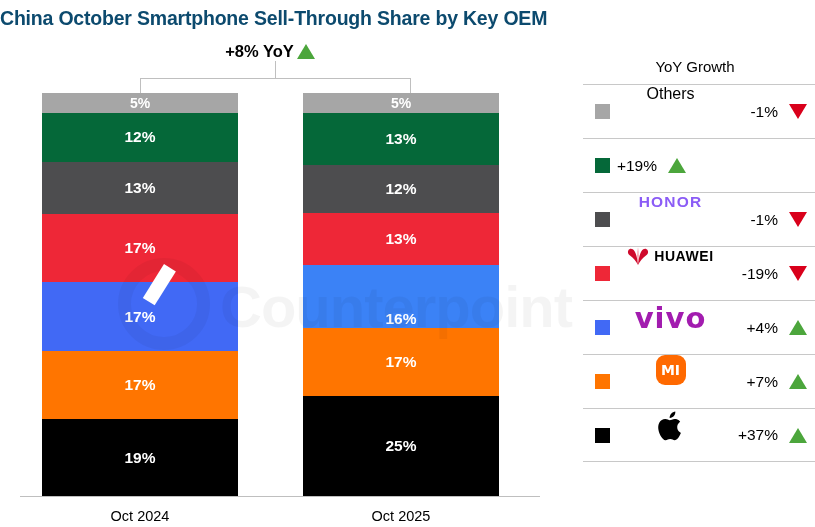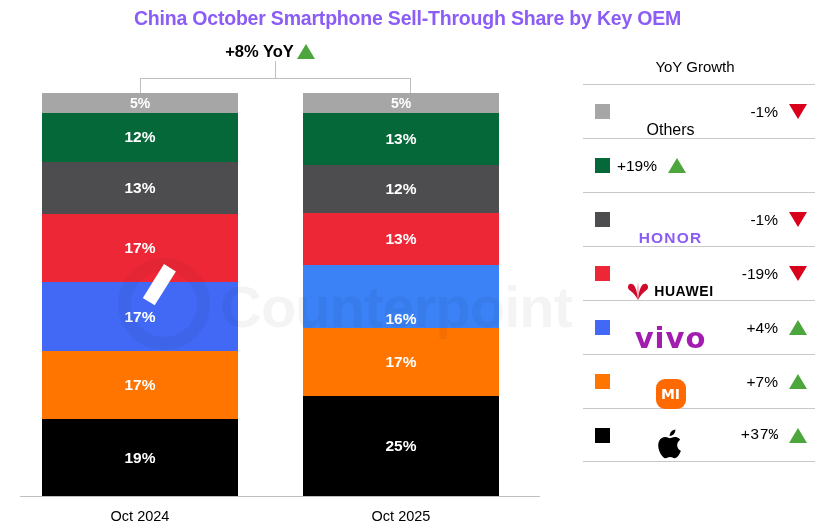--- a/index.html
+++ b/index.html
@@ -7,22 +7,21 @@
     width: 815px; height: 527px;
     background: #ffffff;
     font-family: "Liberation Sans", sans-serif;
     overflow: hidden;
   }
   #page { position: relative; width: 815px; height: 527px; background:#fff; }
 
   
   #chart-title {
     position: absolute; top: 7px; left: 0; width: 815px;
-    text-align: center;
-    font-size: 19.5px; font-weight: bold; color: #8b5cf6;
+    font-size: 19.5px; font-weight: bold; color: #0c4a6e;
     letter-spacing: -0.2px;
   }
 
   
   #watermark {
     position: absolute; left: 118px; top: 258px;
     width: 580px; height: 100px;
     pointer-events: none; z-index: 40;
   }
   #watermark .wm-text {
@@ -105,24 +104,24 @@
   #legend-title {
     text-align: center; font-size: 15px; color: #000;
     padding-right: 8px; padding-bottom: 9px;
   }
   .legend-row {
     display: flex; align-items: center;
     height: 54px;
     border-top: 1px solid #C8C8C8;
     padding: 0 2px;
   }
-  .legend-row.last { border-bottom: 1px solid #C8C8C8; font-family: Liberation Mono, monospace; }
+  .legend-row.last { border-bottom: 1px solid #C8C8C8; }
   .lg-swatch { width: 15px; height: 15px; flex: 0 0 15px; margin-left: 10px; }
   .lg-brand {
-    flex: 1 1 auto; display: flex; align-items: flex-end; justify-content: center;
+    flex: 1 1 auto; display: flex; align-items: flex-start; justify-content: center;
     height: 54px; overflow: hidden;
   }
   .lg-growth {
     flex: 0 0 52px; text-align: right; font-size: 15.5px; color: #000;
     font-weight: normal; padding-right: 5px;
   }
   .lg-arrow { flex: 0 0 30px; display: flex; justify-content: center; align-items: center; }
   .lg-text-plain { font-size: 16px; color: #000; }
 
   

